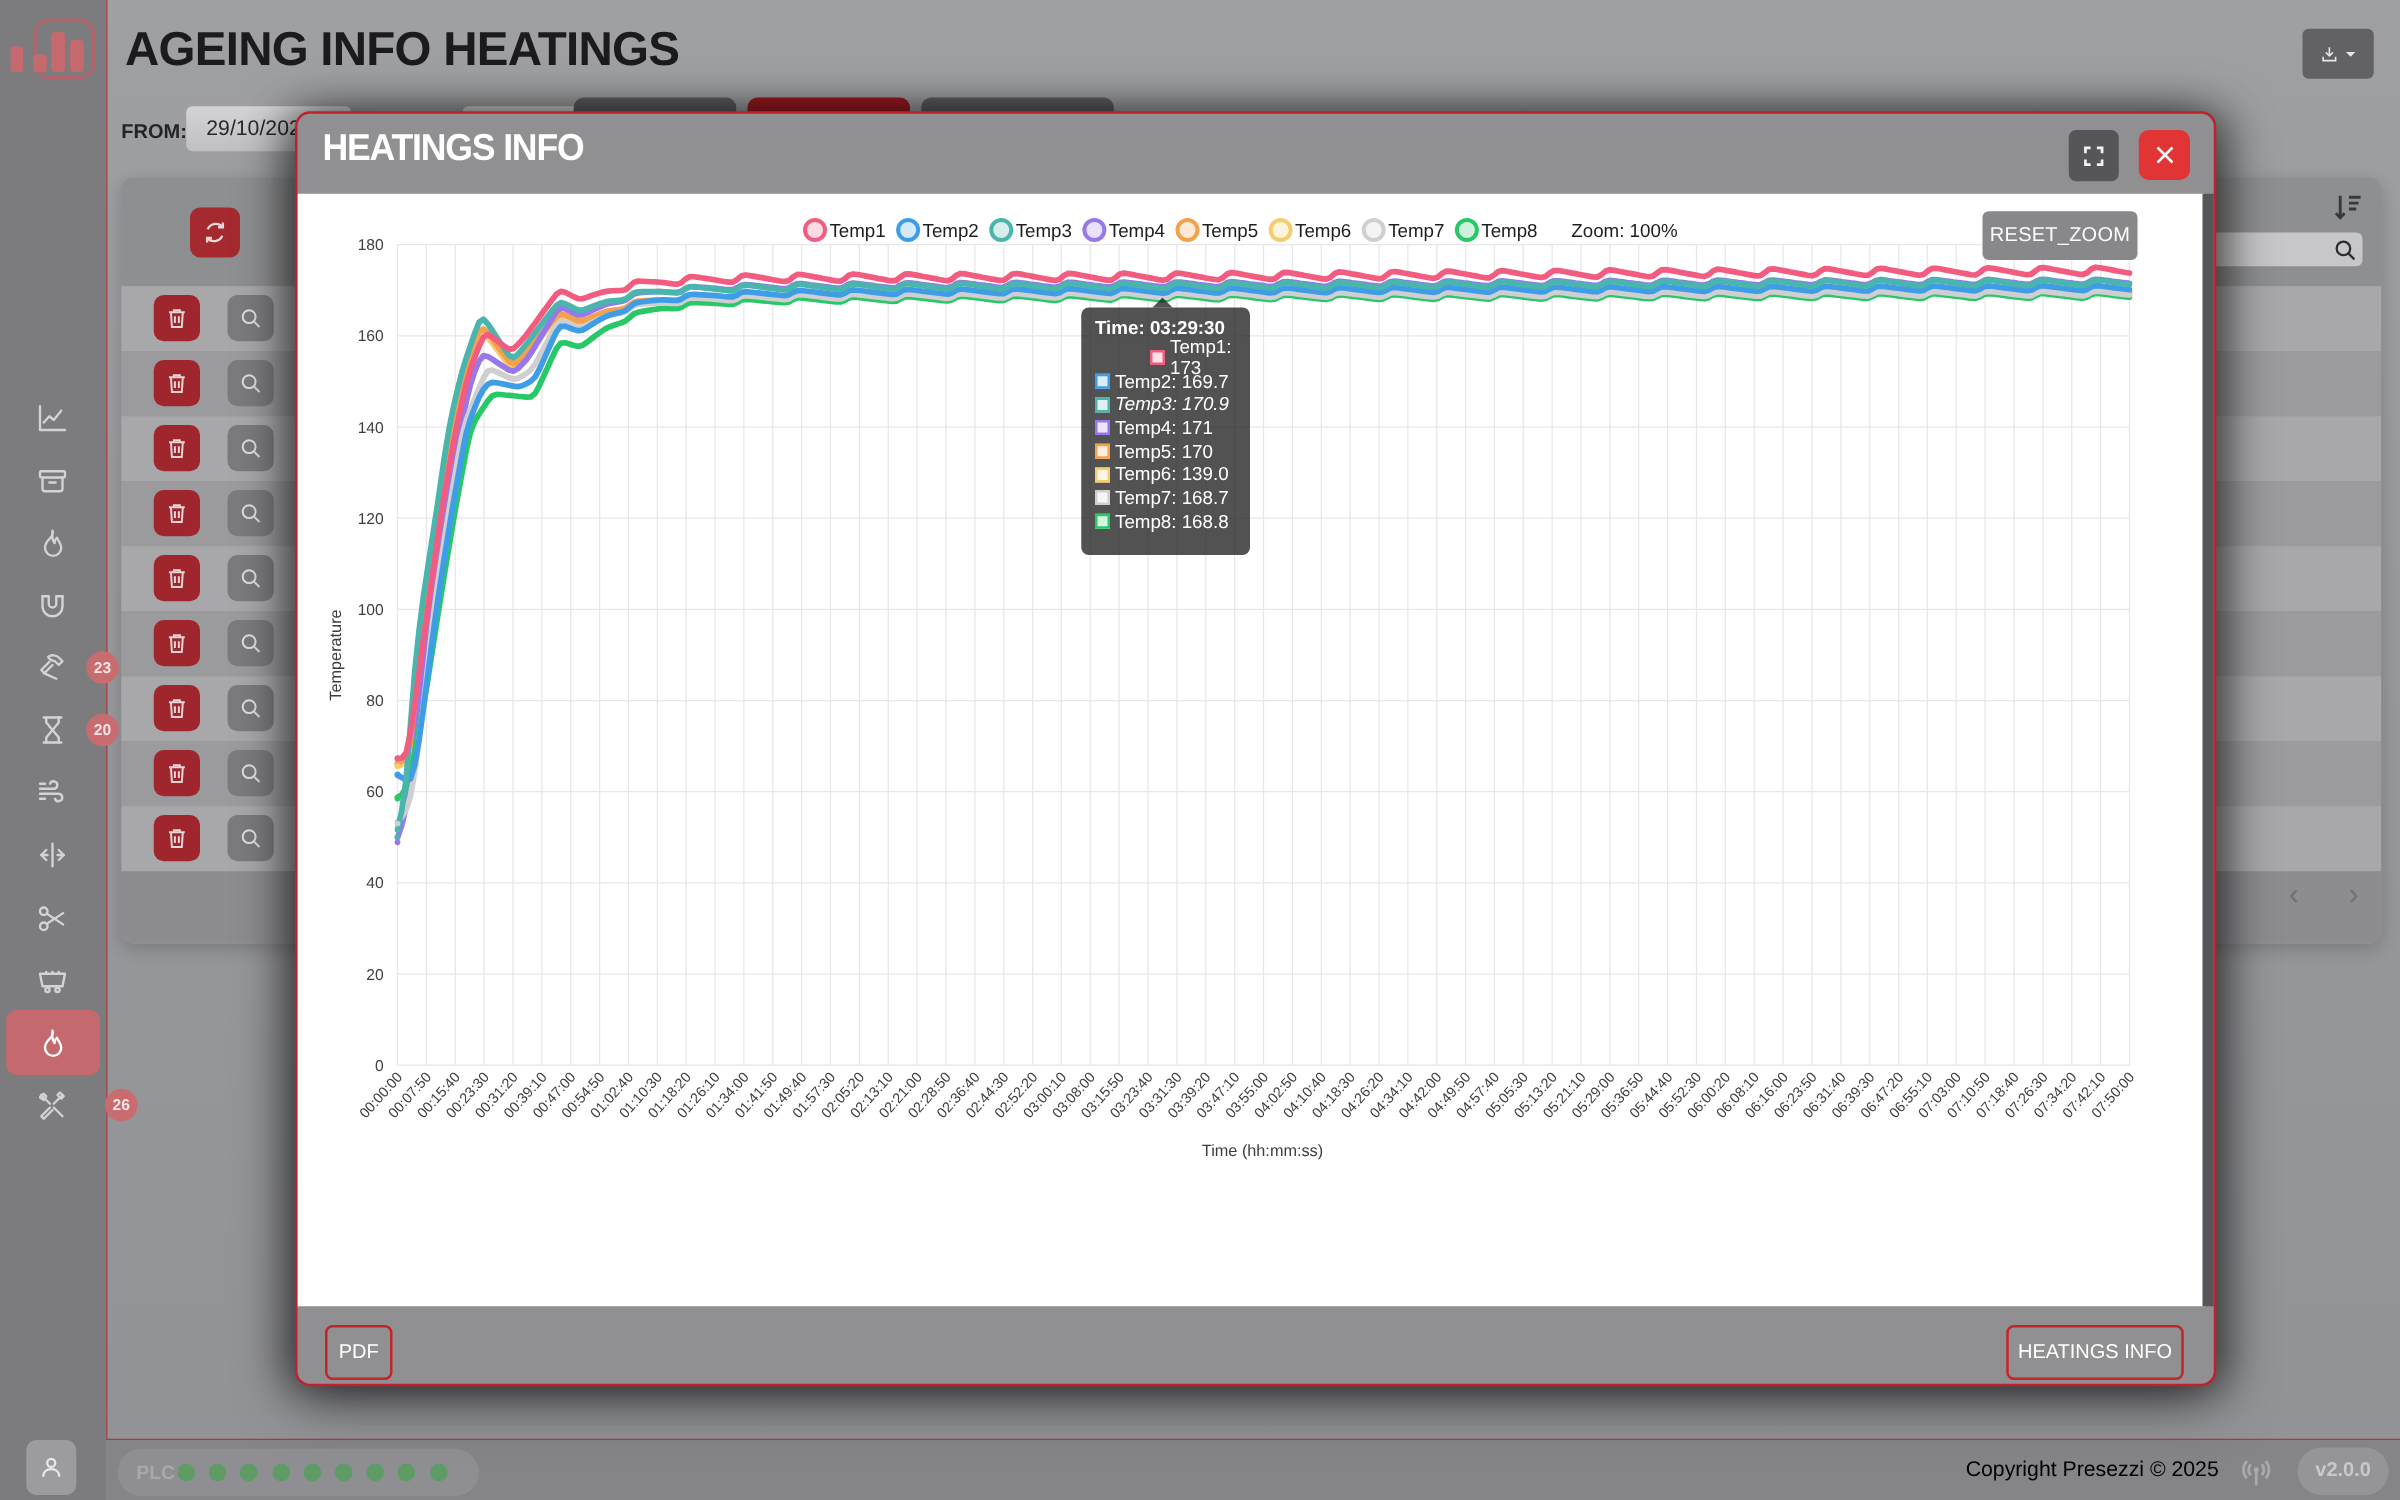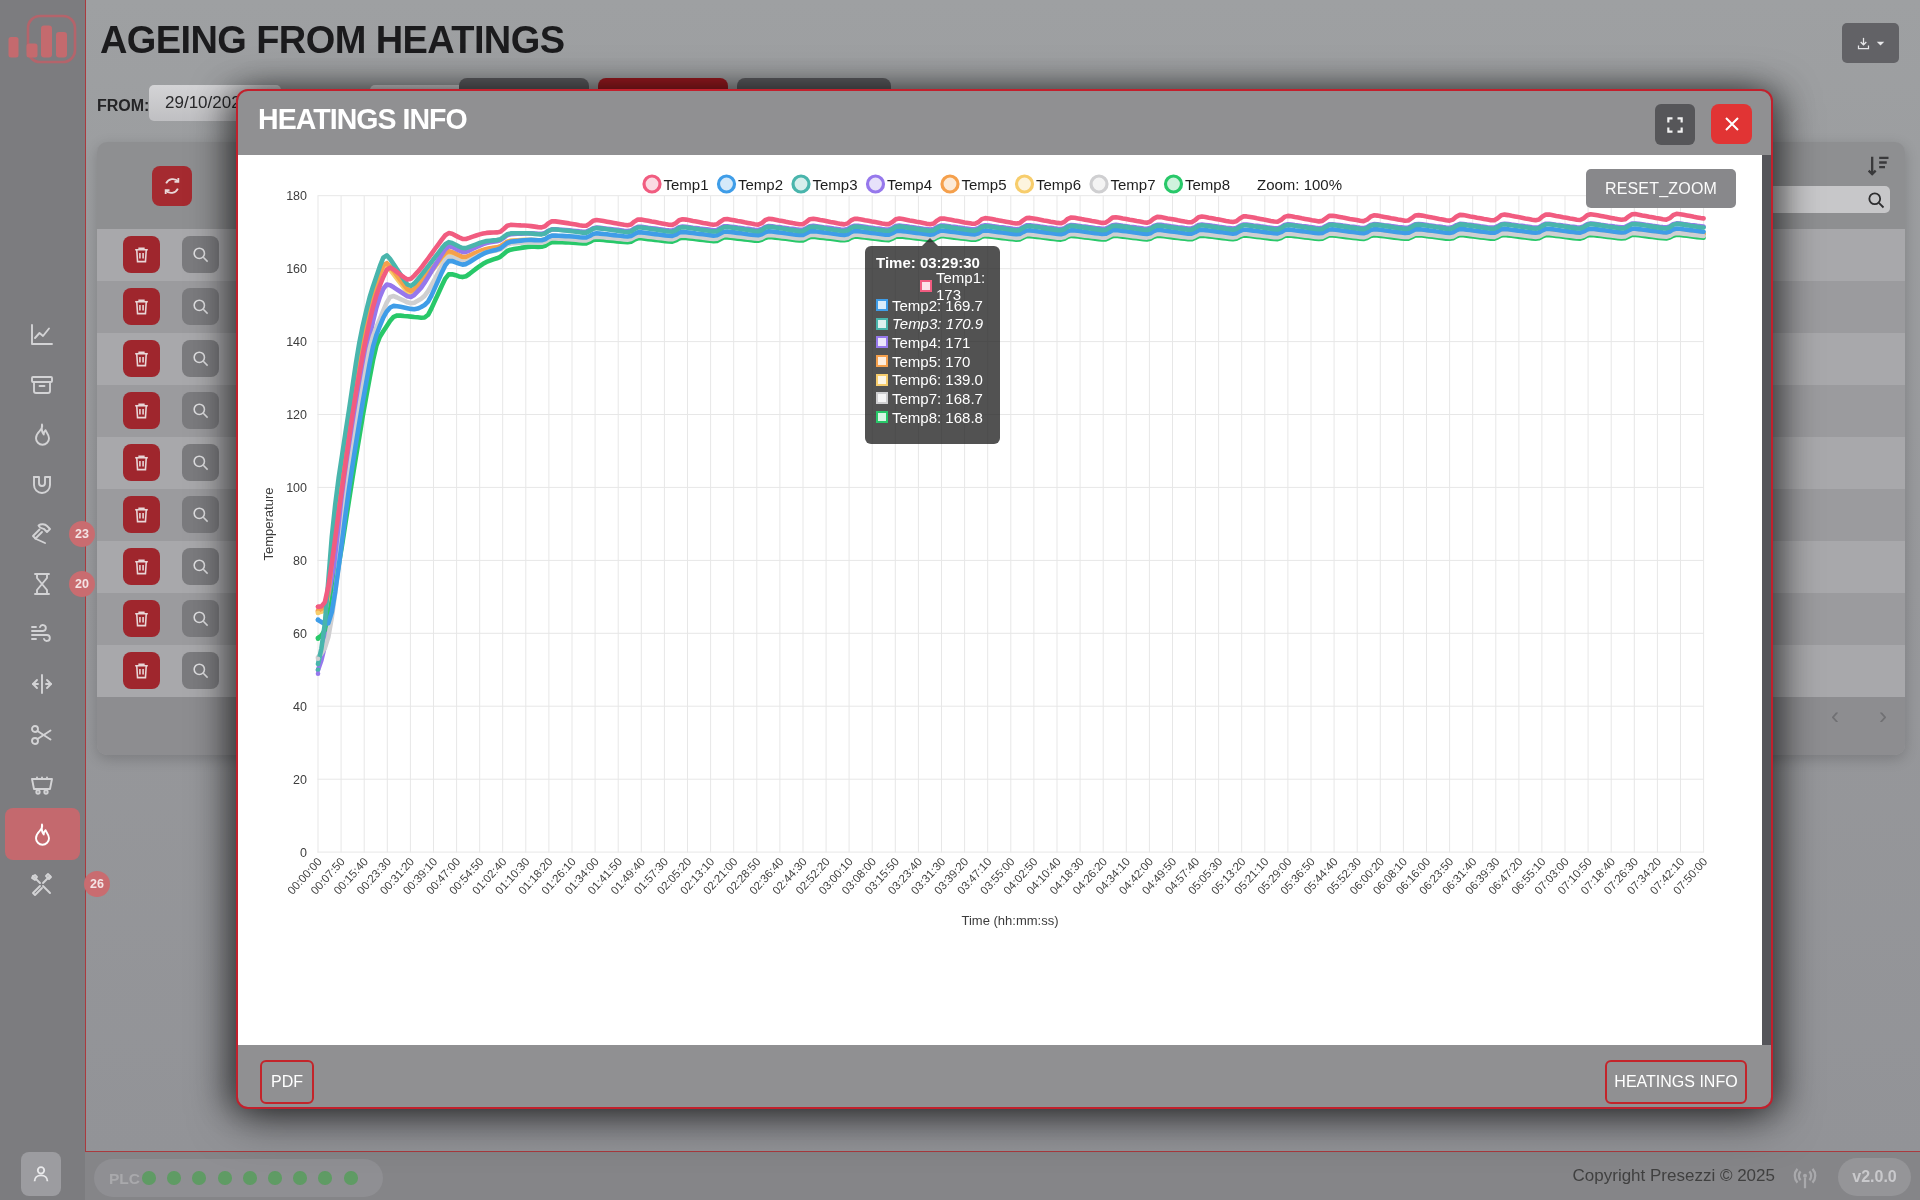--- a/index.html
+++ b/index.html
@@ -4,21 +4,21 @@
 * { margin:0; padding:0; box-sizing:border-box; }
 body { width:1920px; height:1200px; overflow:hidden; position:relative;
        font-family:"Liberation Sans", sans-serif; background:#9A9B9D; }
 .abs { position:absolute; }
 </style></head>
 <body>
 
 <div class="abs" style="left:85px;top:0;width:1px;height:1152px;background:#A93A3E;z-index:5;"></div>
 <div class="abs" style="left:85px;top:0;width:1835px;height:1152px;background:linear-gradient(180deg,#9EA0A2 0%,#97989B 50%,#929397 100%);"></div>
 
-<div class="abs" style="left:100px;top:19px;font-size:38px;font-weight:700;color:#1B1B1D;letter-spacing:-0.6px;">AGEING FROM HEATINGS</div>
+<div class="abs" style="left:100px;top:19px;font-size:38px;font-weight:700;color:#1B1B1D;letter-spacing:-0.6px;">AGEING INFO HEATINGS</div>
 
 <div class="abs" style="left:1842px;top:23px;width:57px;height:40px;border-radius:5px;background:#626266;display:flex;align-items:center;justify-content:center;">
 <svg width="15" height="15" viewBox="0 0 24 24" fill="none" stroke="#E8E8EA" stroke-width="2">
       <path d="M12 3v11"></path>
       <path d="M7.5 9.5l4.5 4.5 4.5-4.5"></path>
       <path d="M4 15v5h16v-5"></path>
     </svg>
 <svg width="9" height="9" viewBox="0 0 12 12" style="margin-left:5px;">
       <path d="M1 3.5l5 5 5-5z" fill="#E8E8EA"></path>
     </svg>
@@ -281,21 +281,21 @@
 <div class="abs" style="left:109px;top:1170px;font-size:15.5px;font-weight:700;color:#A9A9AC;">PLC</div>
 <span style="position:absolute;left:142px;top:1171px;width:13.5px;height:13.5px;border-radius:50%;background:#5F9B64;"></span>
 <span style="position:absolute;left:167px;top:1171px;width:13.5px;height:13.5px;border-radius:50%;background:#5F9B64;"></span>
 <span style="position:absolute;left:192px;top:1171px;width:13.5px;height:13.5px;border-radius:50%;background:#5F9B64;"></span>
 <span style="position:absolute;left:218px;top:1171px;width:13.5px;height:13.5px;border-radius:50%;background:#5F9B64;"></span>
 <span style="position:absolute;left:243px;top:1171px;width:13.5px;height:13.5px;border-radius:50%;background:#5F9B64;"></span>
 <span style="position:absolute;left:268px;top:1171px;width:13.5px;height:13.5px;border-radius:50%;background:#5F9B64;"></span>
 <span style="position:absolute;left:293px;top:1171px;width:13.5px;height:13.5px;border-radius:50%;background:#5F9B64;"></span>
 <span style="position:absolute;left:318px;top:1171px;width:13.5px;height:13.5px;border-radius:50%;background:#5F9B64;"></span>
 <span style="position:absolute;left:344px;top:1171px;width:13.5px;height:13.5px;border-radius:50%;background:#5F9B64;"></span>
-<div class="abs" style="right:145px;top:1166px;white-space:nowrap;font-size:17px;color:#404040;">Copyright Presezzi © 2025</div>
+<div class="abs" style="right:145px;top:1166px;white-space:nowrap;font-size:17px;color:#000000;">Copyright Presezzi © 2025</div>
 <svg class="abs" style="left:1790px;top:1162px;" width="30" height="30" viewBox="0 0 24 24" fill="none" stroke="#A9A9AC" stroke-width="1.8">
     <circle cx="12" cy="11" r="1.6" fill="#A9A9AC" stroke="none"></circle>
     <path d="M12 12.5V21"></path>
     <path d="M8.5 7.5a5 5 0 0 0 0 7"></path>
     <path d="M15.5 7.5a5 5 0 0 1 0 7"></path>
     <path d="M6 5.5a8 8 0 0 0 0 11"></path>
     <path d="M18 5.5a8 8 0 0 1 0 11"></path>
   </svg>
 <div class="abs" style="left:1838px;top:1158px;width:73px;height:38px;border-radius:19px;background:#959598;color:#C9C9CC;font-size:16px;font-weight:700;display:flex;align-items:center;justify-content:center;">v2.0.0</div>
 
@@ -502,21 +502,21 @@
     <circle cx="318" cy="606.7" r="2.3" fill="#F15C80"></circle>
     <circle cx="318" cy="619.5" r="2.3" fill="#3F9DE8"></circle>
     <circle cx="318" cy="669.8" r="2.3" fill="#49B5AC"></circle>
     <circle cx="318" cy="673.8" r="2.3" fill="#9678EC"></circle>
     <circle cx="318" cy="611.4" r="2.3" fill="#F5A04C"></circle>
     <circle cx="318" cy="612.9" r="2.3" fill="#F7CD6C"></circle>
     <circle cx="318" cy="658.8" r="2.3" fill="#CFCFD1"></circle>
     <circle cx="318" cy="638.8" r="2.3" fill="#28C869"></circle>
   </svg>
 
-<div class="abs" style="left:1586px;top:169px;width:150px;height:39px;border-radius:5px;background:#88888B;color:#FBFBFB;font-size:16px;letter-spacing:0.2px;display:flex;align-items:center;justify-content:center;">RESET_ZOOM</div>
+<div class="abs" style="left:1586px;top:169px;width:124px;height:39px;border-radius:5px;background:#88888B;color:#FBFBFB;font-size:16px;letter-spacing:0.2px;display:flex;align-items:center;justify-content:center;">RESET_ZOOM</div>
 
 <div class="abs" style="left:865px;top:246px;width:135px;height:198px;background:rgba(33,33,33,0.78);border-radius:6px;color:#FFF;padding:8px 0 0 11px;font-size:15px;">
   <div style="position:absolute;left:57px;top:-8px;width:0;height:0;border-left:8px solid transparent;border-right:8px solid transparent;border-bottom:8px solid rgba(33,33,33,0.78);"></div>
   <div style="font-weight:700;margin-bottom:6px;">Time: 03:29:30</div>
   <div style="display:flex;align-items:center;height:18.7px;margin-left:44px;">
       <span style="width:12px;height:12px;background:#FCE1E8;border:2px solid #F15C80;margin-right:4px;flex:none;"></span>
       <span>Temp1: 173</span>
     </div>
     <div style="display:flex;align-items:center;height:18.7px;">
       <span style="width:12px;height:12px;background:#DCEDFA;border:2px solid #3F9DE8;margin-right:4px;flex:none;"></span>

